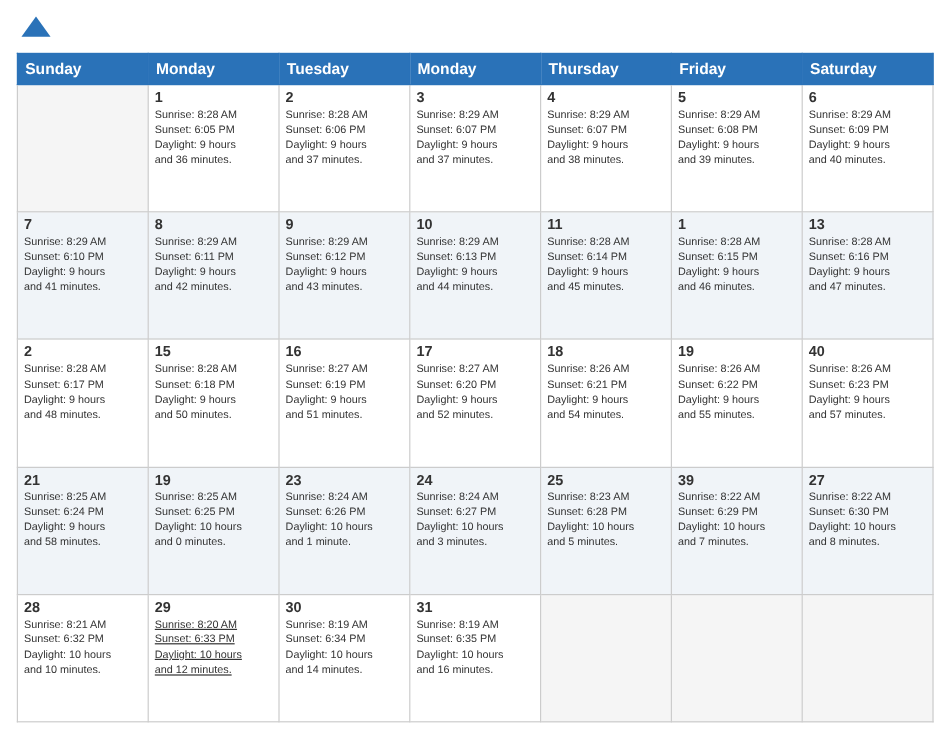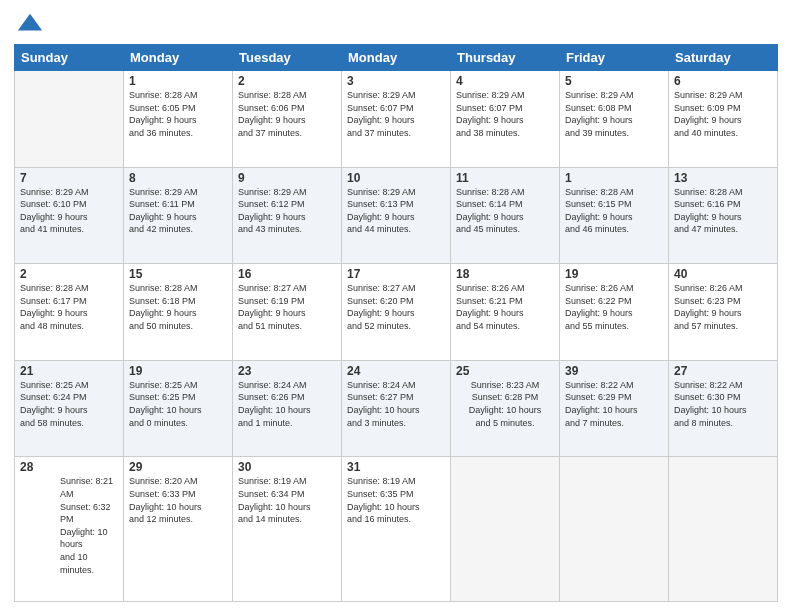--- a/index.html
+++ b/index.html
@@ -309,21 +309,21 @@
           </td>
           <td>
             <span class="day-number">24</span>
             <div class="day-info" style="white-space: pre-line;">Sunrise: 8:24 AM
 Sunset: 6:27 PM
 Daylight: 10 hours
 and 3 minutes.</div>
           </td>
           <td>
             <span class="day-number">25</span>
-            <div class="day-info" style="white-space: pre-line; text-align: center;">Sunrise: 8:23 AM
+            <div class="day-info" style="white-space: pre-line;">Sunrise: 8:23 AM
 Sunset: 6:28 PM
 Daylight: 10 hours
 and 5 minutes.</div>
           </td>
           <td>
             <span class="day-number">39</span>
             <div class="day-info" style="white-space: pre-line;">Sunrise: 8:22 AM
 Sunset: 6:29 PM
 Daylight: 10 hours
 and 7 minutes.</div>
@@ -332,28 +332,28 @@
             <span class="day-number">27</span>
             <div class="day-info" style="white-space: pre-line;">Sunrise: 8:22 AM
 Sunset: 6:30 PM
 Daylight: 10 hours
 and 8 minutes.</div>
           </td>
         </tr>
         <tr>
           <td>
             <span class="day-number">28</span>
-            <div class="day-info" style="white-space: pre-line; margin-left: 40px;">Sunrise: 8:21 AM
+            <div class="day-info" style="white-space: pre-line;">Sunrise: 8:21 AM
 Sunset: 6:32 PM
 Daylight: 10 hours
 and 10 minutes.</div>
           </td>
           <td>
             <span class="day-number">29</span>
-            <div class="day-info" style="white-space: pre-line;">Sunrise: 8:20 AM
+            <div class="day-info" style="white-space: pre-line; text-decoration: underline;">Sunrise: 8:20 AM
 Sunset: 6:33 PM
 Daylight: 10 hours
 and 12 minutes.</div>
           </td>
           <td>
             <span class="day-number">30</span>
             <div class="day-info" style="white-space: pre-line;">Sunrise: 8:19 AM
 Sunset: 6:34 PM
 Daylight: 10 hours
 and 14 minutes.</div>

